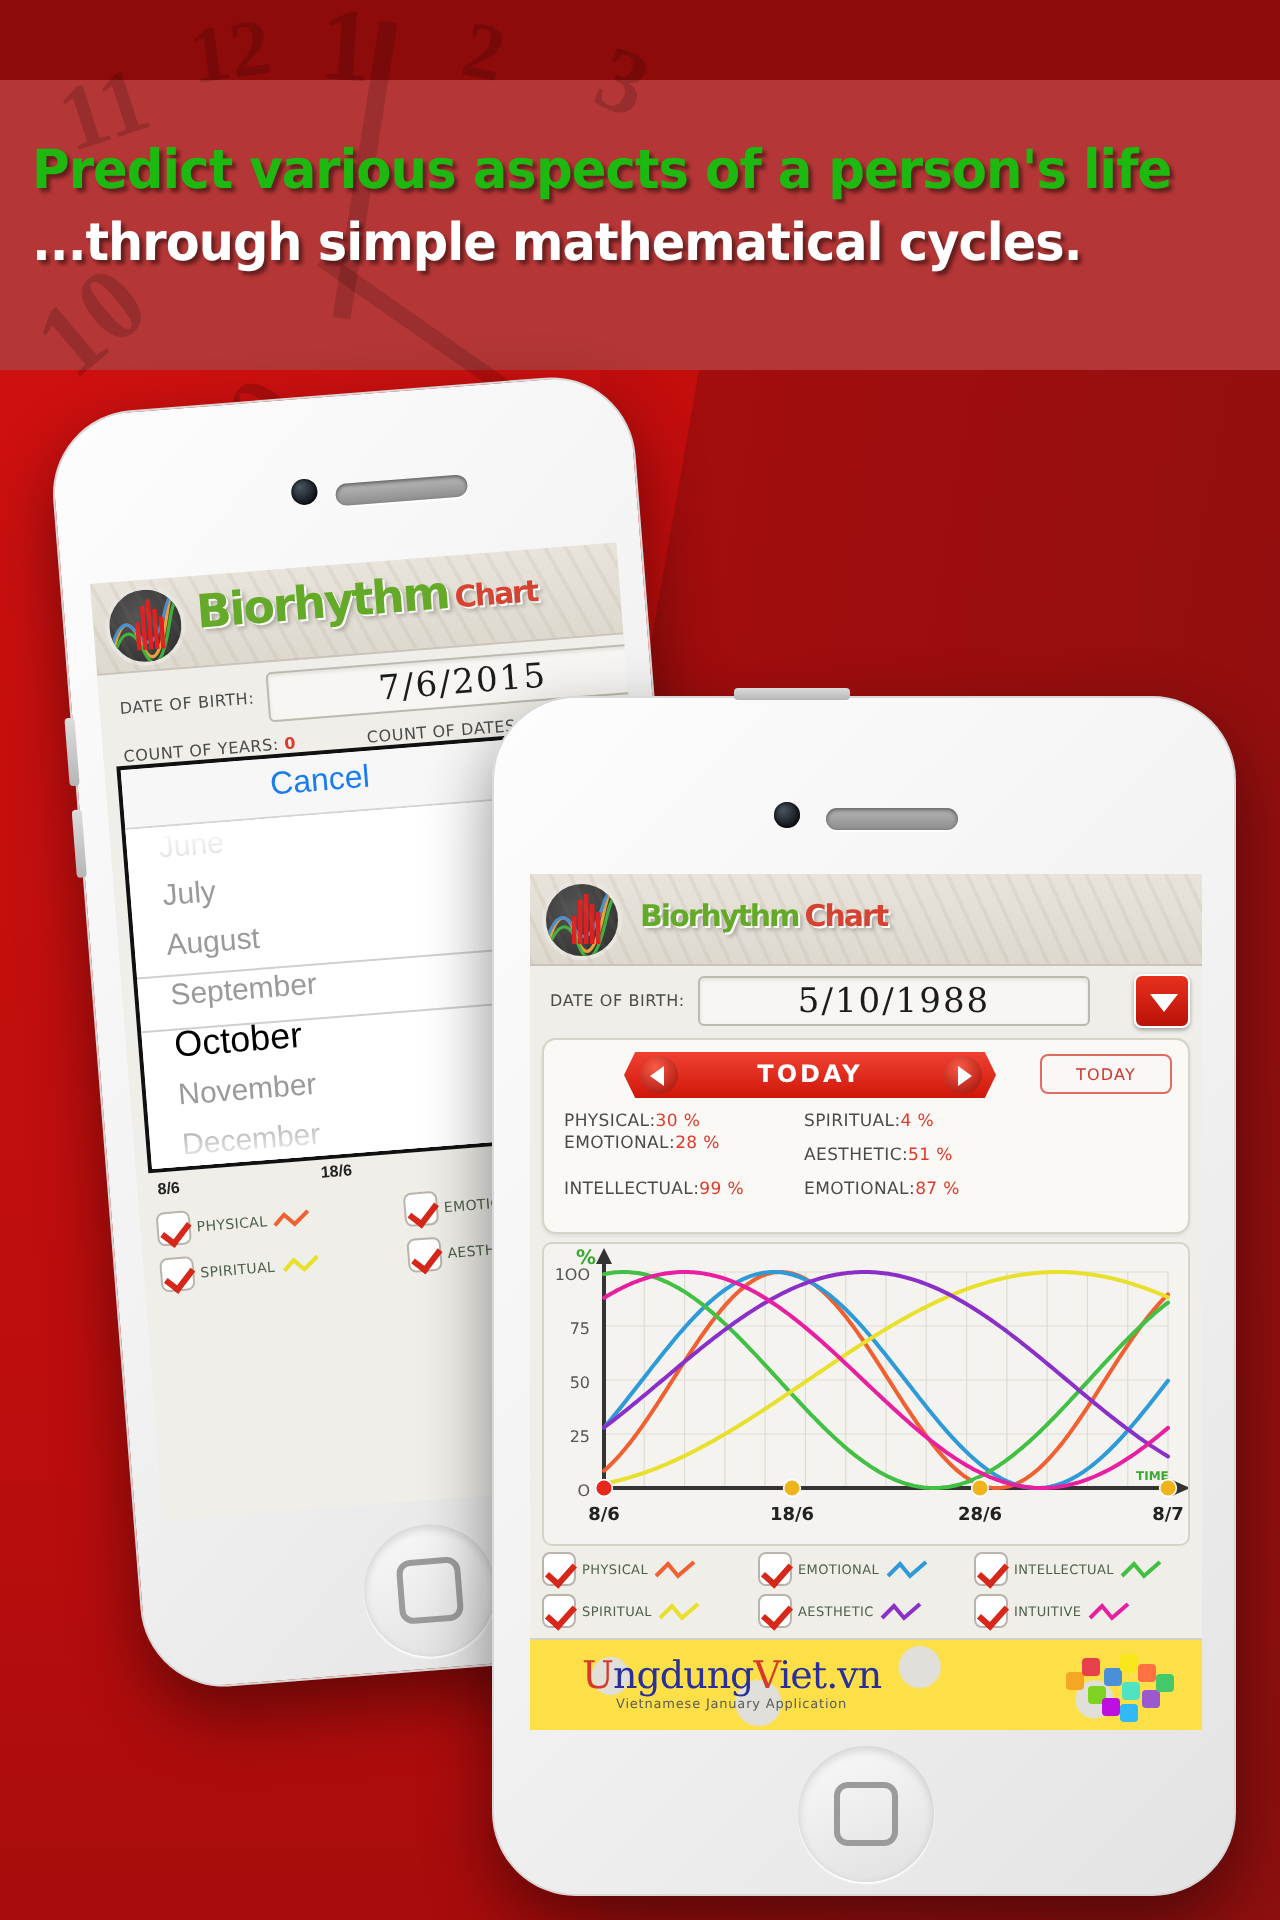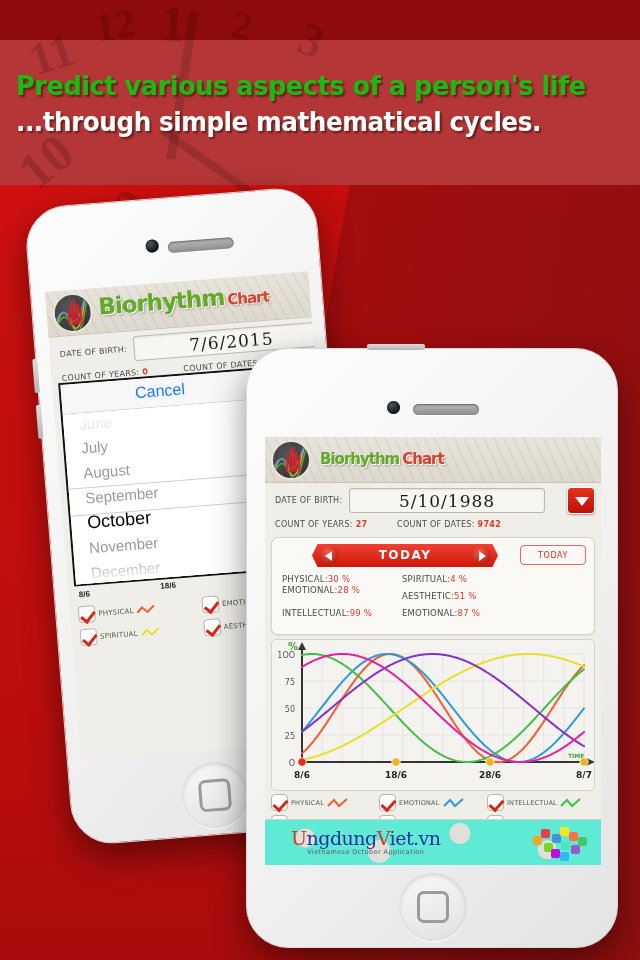--- a/index.html
+++ b/index.html
@@ -147,21 +147,21 @@
   .lgi { display:flex; align-items:center; gap:3px; }
   .cb { width:17px; height:17px; border:1px solid #b9b5ad; border-radius:4px; background:#fff;
      position:relative; flex:0 0 auto; }
   .cb::after { content:""; position:absolute; left:4px; top:2px; width:6px; height:11px;
      border:solid #d7271a; border-width:0 3px 3px 0; transform:rotate(42deg); }
   .lgi .nm { font-size:6.5px; color:#4f5f4b; letter-spacing:.2px;
      font-family:"DejaVu Sans", sans-serif; }
   .lgi svg { flex:0 0 auto; }
 
   .footer { position:absolute; left:0; bottom:0; width:100%; height:46px;
-     background:#5eead4; border-top:1px solid #d5d1c8; }
+     background:#fde047; border-top:1px solid #d5d1c8; }
   .footer::before { content:""; position:absolute; inset:0;
      background:radial-gradient(circle at 12% 40%,#e1dfda 9px,transparent 10px),
                 radial-gradient(circle at 34% 70%,#e1dfda 11px,transparent 12px),
                 radial-gradient(circle at 58% 30%,#e1dfda 10px,transparent 11px),
                 radial-gradient(circle at 84% 66%,#e1dfda 9px,transparent 10px); }
   .brand { position:absolute; left:26px; top:7px; }
   .brand .b1 { font-size:19px; font-family:"DejaVu Serif", serif; color:#2a2f9c; letter-spacing:-.5px; }
   .brand .b1 i { font-style:normal; color:#d8382b; }
   .brand .b2 { font-size:6.5px; color:#5b5b5b; letter-spacing:.4px; margin-top:-1px;
      text-align:center; font-family:"DejaVu Sans", sans-serif; }
@@ -365,30 +365,20 @@
       </div>
 
       <div class="row-dob">
         <div class="lbl dob-label">DATE OF BIRTH:</div>
         <div class="dob-field">
           <div class="dob-value">5/10/1988</div>
         </div>
         <div class="dd-btn"></div>
       </div>
 
-      <div class="row-counts">
-        <div class="lbl cy">
-          <span>COUNT OF YEARS:</span>
-          <span class="num">27</span>
-        </div>
-        <div class="lbl cd">
-          <span>COUNT OF DATES:</span>
-          <span class="num">9742</span>
-        </div>
-      </div>
 
       <div class="panel">
         <div class="today-row">
           <div class="today-bar">
             <b>TODAY</b>
           </div>
           <div class="arw l"></div>
           <div class="arw r"></div>
           <div class="today-btn">TODAY</div>
         </div>
@@ -506,21 +496,21 @@
           <span class="nm">INTUITIVE</span>
           <svg width="22" height="10">
               <path d="M1 8 L7 2 L12 8 L20 1" stroke="#e81fa0" stroke-width="2" fill="none"></path>
             </svg>
         </div>
       </div>
 
       <div class="footer">
         <div class="brand">
           <div class="b1"><i>U</i><span>ngdung</span><i>V</i><span>iet.vn</span></div>
-          <div class="b2">Vietnamese October Application</div>
+          <div class="b2">Vietnamese January Application</div>
         </div>
         <div class="icons">
           <i style="left:2px;top:10px;background:#f5a623;"></i>
           <i style="left:10px;top:3px;background:#e8404a;"></i>
           <i style="left:13px;top:17px;background:#7ed321;"></i>
           <i style="left:21px;top:8px;background:#4a90d9;"></i>
           <i style="left:20px;top:23px;background:#bd10e0;"></i>
           <i style="left:29px;top:1px;background:#f8e71c;"></i>
           <i style="left:30px;top:15px;background:#50e3c2;"></i>
           <i style="left:29px;top:26px;background:#2fb9f5;"></i>

